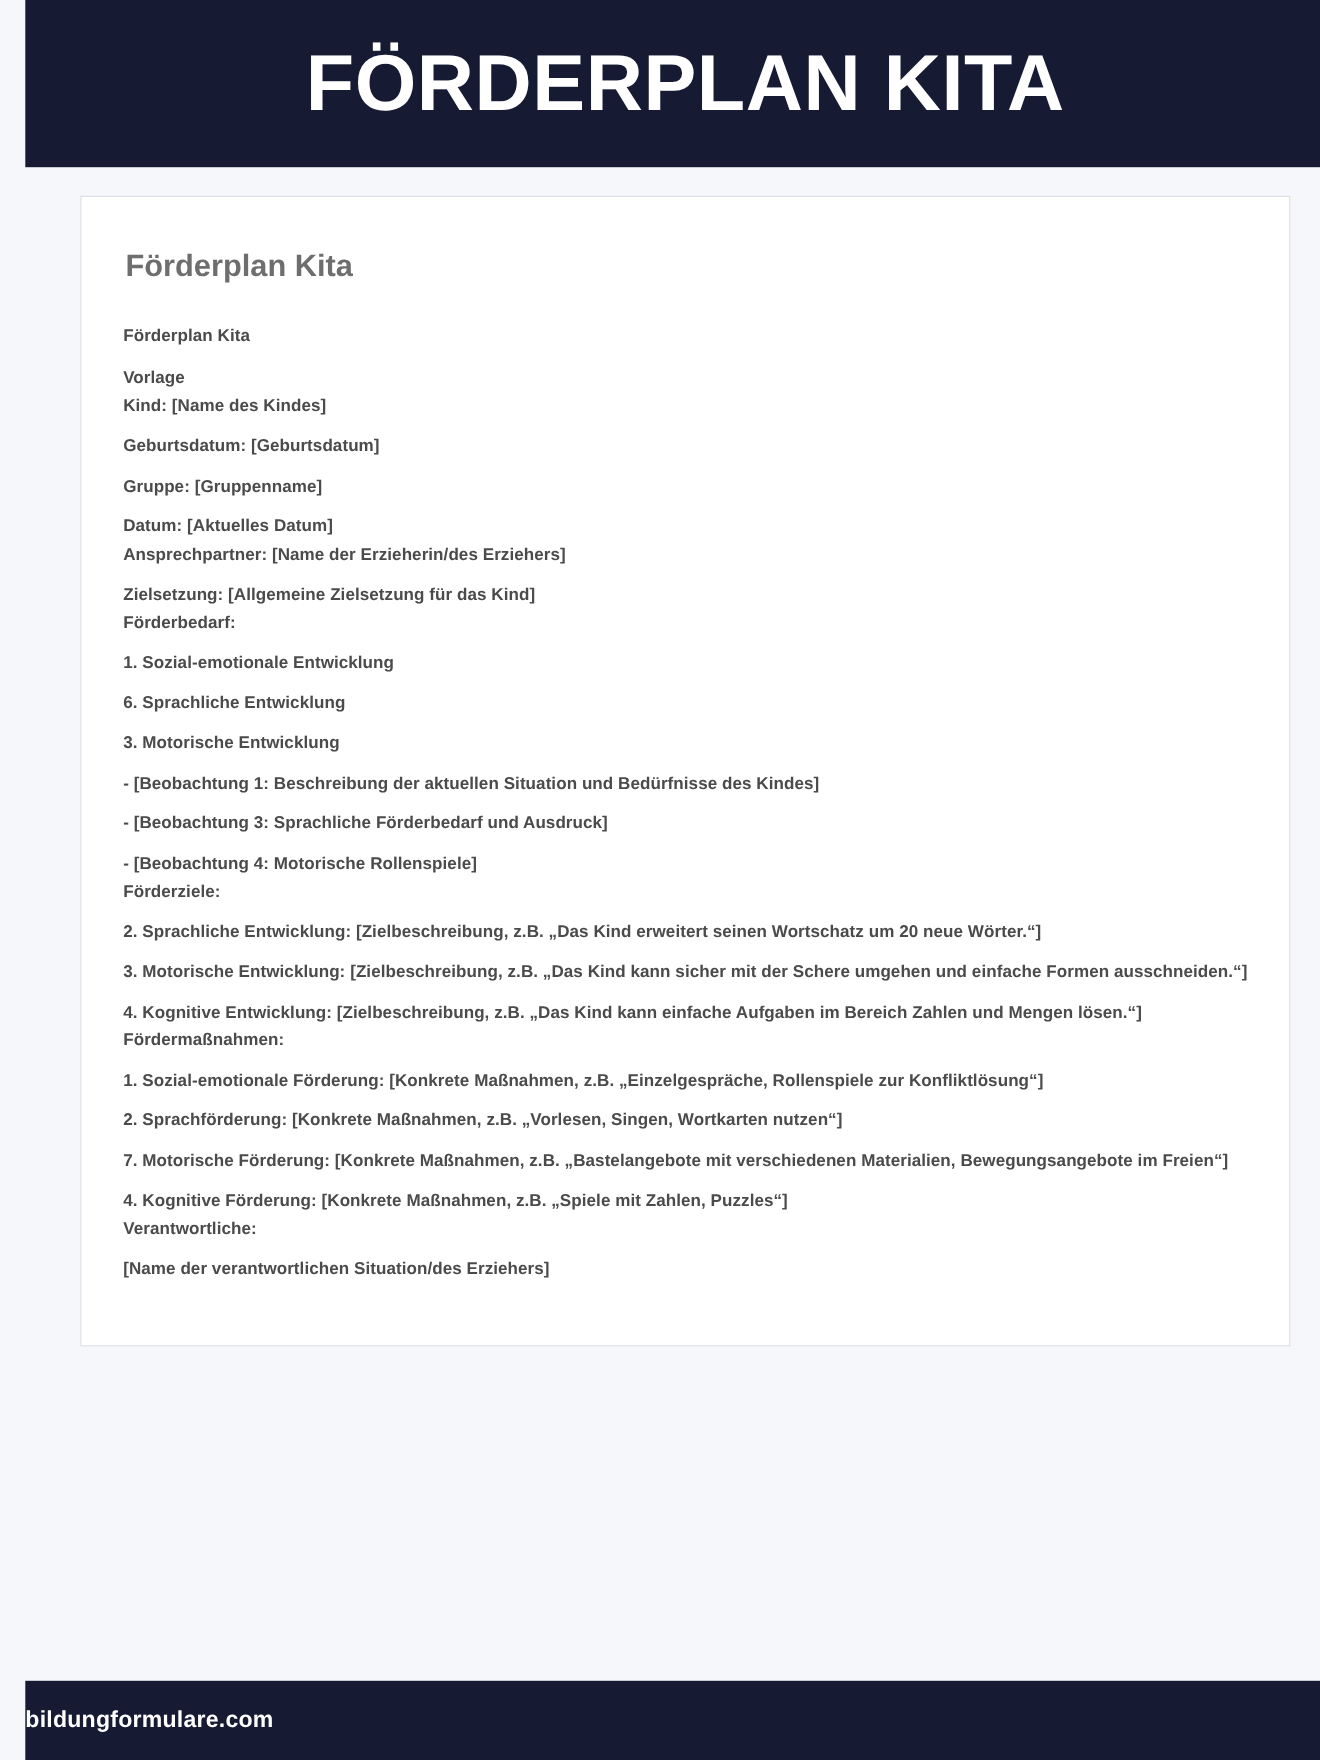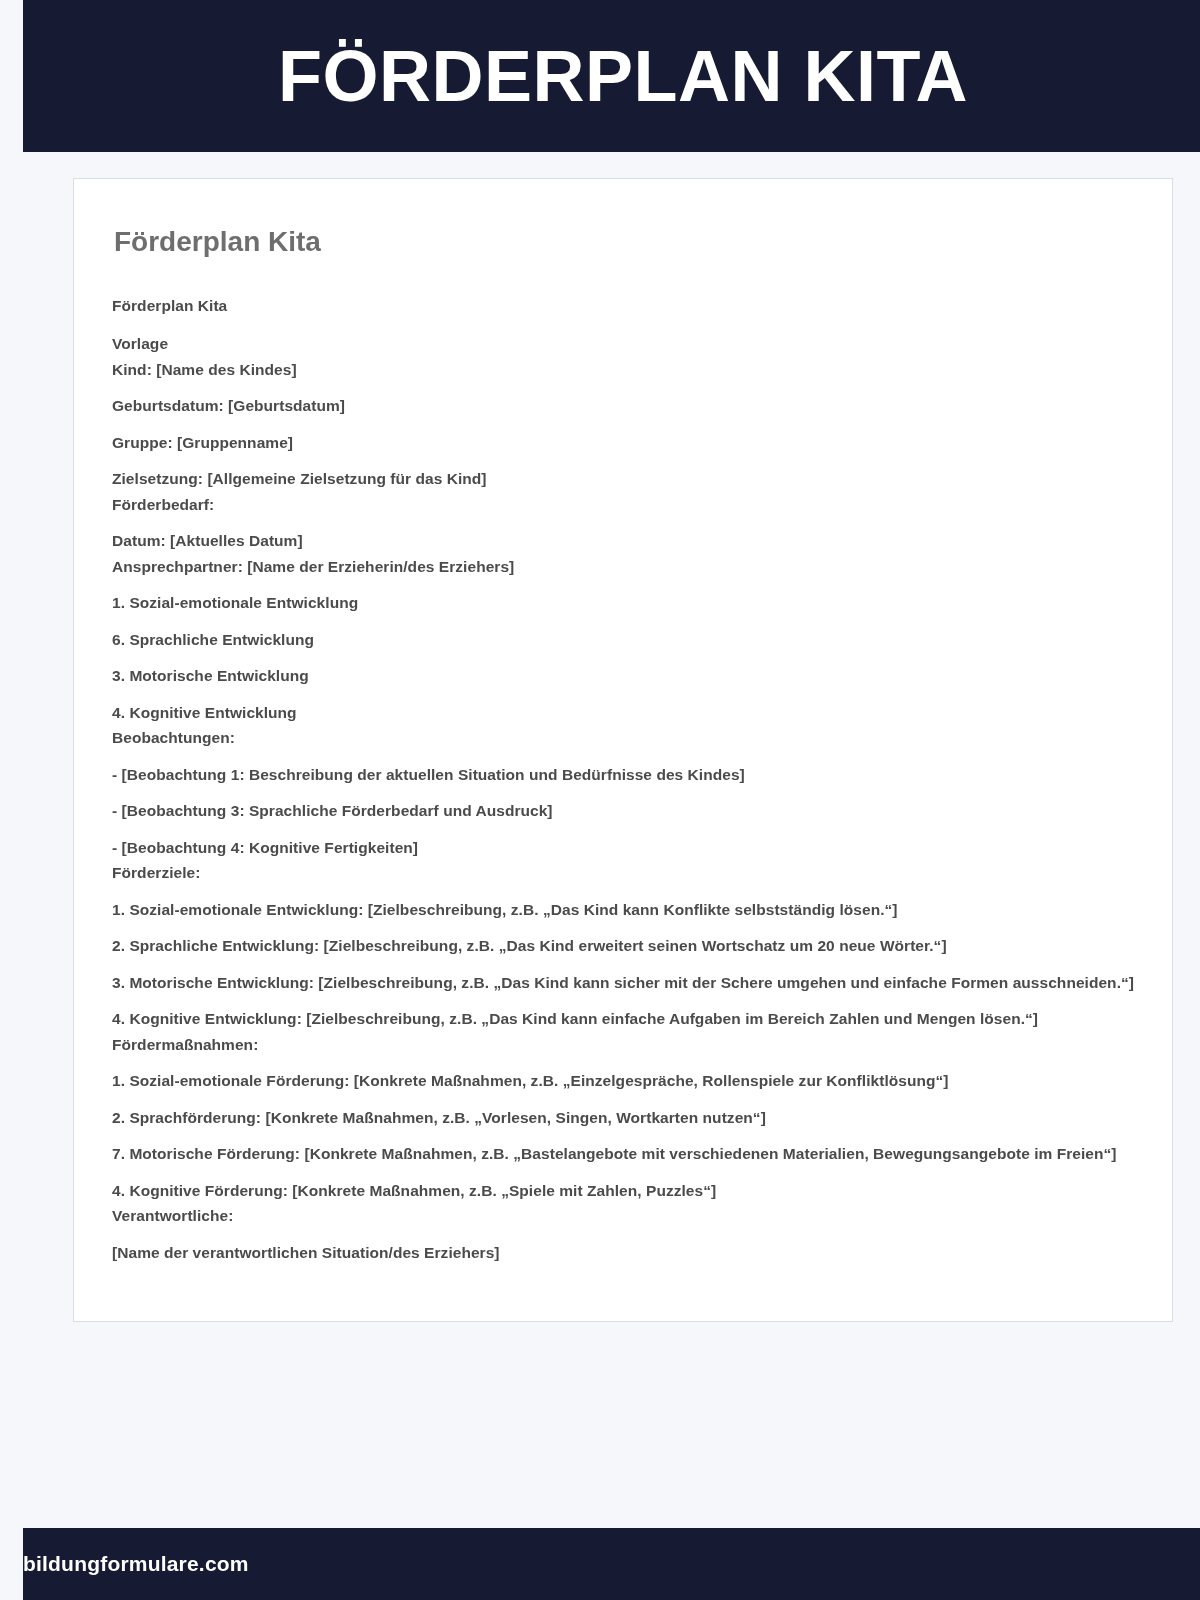--- a/index.html
+++ b/index.html
@@ -112,34 +112,31 @@
 
   <main class="main">
     <section class="card">
       <h2 class="doc-title">Förderplan Kita</h2>
       <div class="doc-body">
           <p class="lead">Förderplan Kita</p>
           <p> Vorlage
  Kind: [Name des Kindes]</p>
           <p> Geburtsdatum: [Geburtsdatum]</p>
           <p> Gruppe: [Gruppenname]</p>
+          <p> Datum: [Aktuelles Datum]
+ Ansprechpartner: [Name der Erzieherin/des Erziehers]</p>
           <p> Zielsetzung: [Allgemeine Zielsetzung für das Kind]
  Förderbedarf:</p>
-          <p> Datum: [Aktuelles Datum]
- Ansprechpartner: [Name der Erzieherin/des Erziehers]</p>
           <p>1. Sozial-emotionale Entwicklung</p>
           <p>6. Sprachliche Entwicklung</p>
           <p>3. Motorische Entwicklung</p>
-          <p>4. Kognitive Entwicklung
-Beobachtungen:</p>
           <p> - [Beobachtung 1: Beschreibung der aktuellen Situation und Bedürfnisse des Kindes]</p>
           <p> - [Beobachtung 3: Sprachliche Förderbedarf und Ausdruck]</p>
-          <p> - [Beobachtung 4: Kognitive Fertigkeiten]
+          <p> - [Beobachtung 4: Motorische Rollenspiele]
  Förderziele:</p>
-          <p>1. Sozial-emotionale Entwicklung: [Zielbeschreibung, z.B. „Das Kind kann Konflikte selbstständig lösen.“]</p>
           <p>2. Sprachliche Entwicklung: [Zielbeschreibung, z.B. „Das Kind erweitert seinen Wortschatz um 20 neue Wörter.“]</p>
           <p>3. Motorische Entwicklung: [Zielbeschreibung, z.B. „Das Kind kann sicher mit der Schere umgehen und einfache Formen ausschneiden.“]</p>
           <p>4. Kognitive Entwicklung: [Zielbeschreibung, z.B. „Das Kind kann einfache Aufgaben im Bereich Zahlen und Mengen lösen.“]
  Fördermaßnahmen:</p>
           <p>1. Sozial-emotionale Förderung: [Konkrete Maßnahmen, z.B. „Einzelgespräche, Rollenspiele zur Konfliktlösung“]</p>
           <p> 2. Sprachförderung: [Konkrete Maßnahmen, z.B. „Vorlesen, Singen, Wortkarten nutzen“]</p>
           <p>7. Motorische Förderung: [Konkrete Maßnahmen, z.B. „Bastelangebote mit verschiedenen Materialien, Bewegungsangebote im Freien“]</p>
           <p> 4. Kognitive Förderung: [Konkrete Maßnahmen, z.B. „Spiele mit Zahlen, Puzzles“]
  Verantwortliche:</p>
           <p> [Name der verantwortlichen Situation/des Erziehers]</p>

